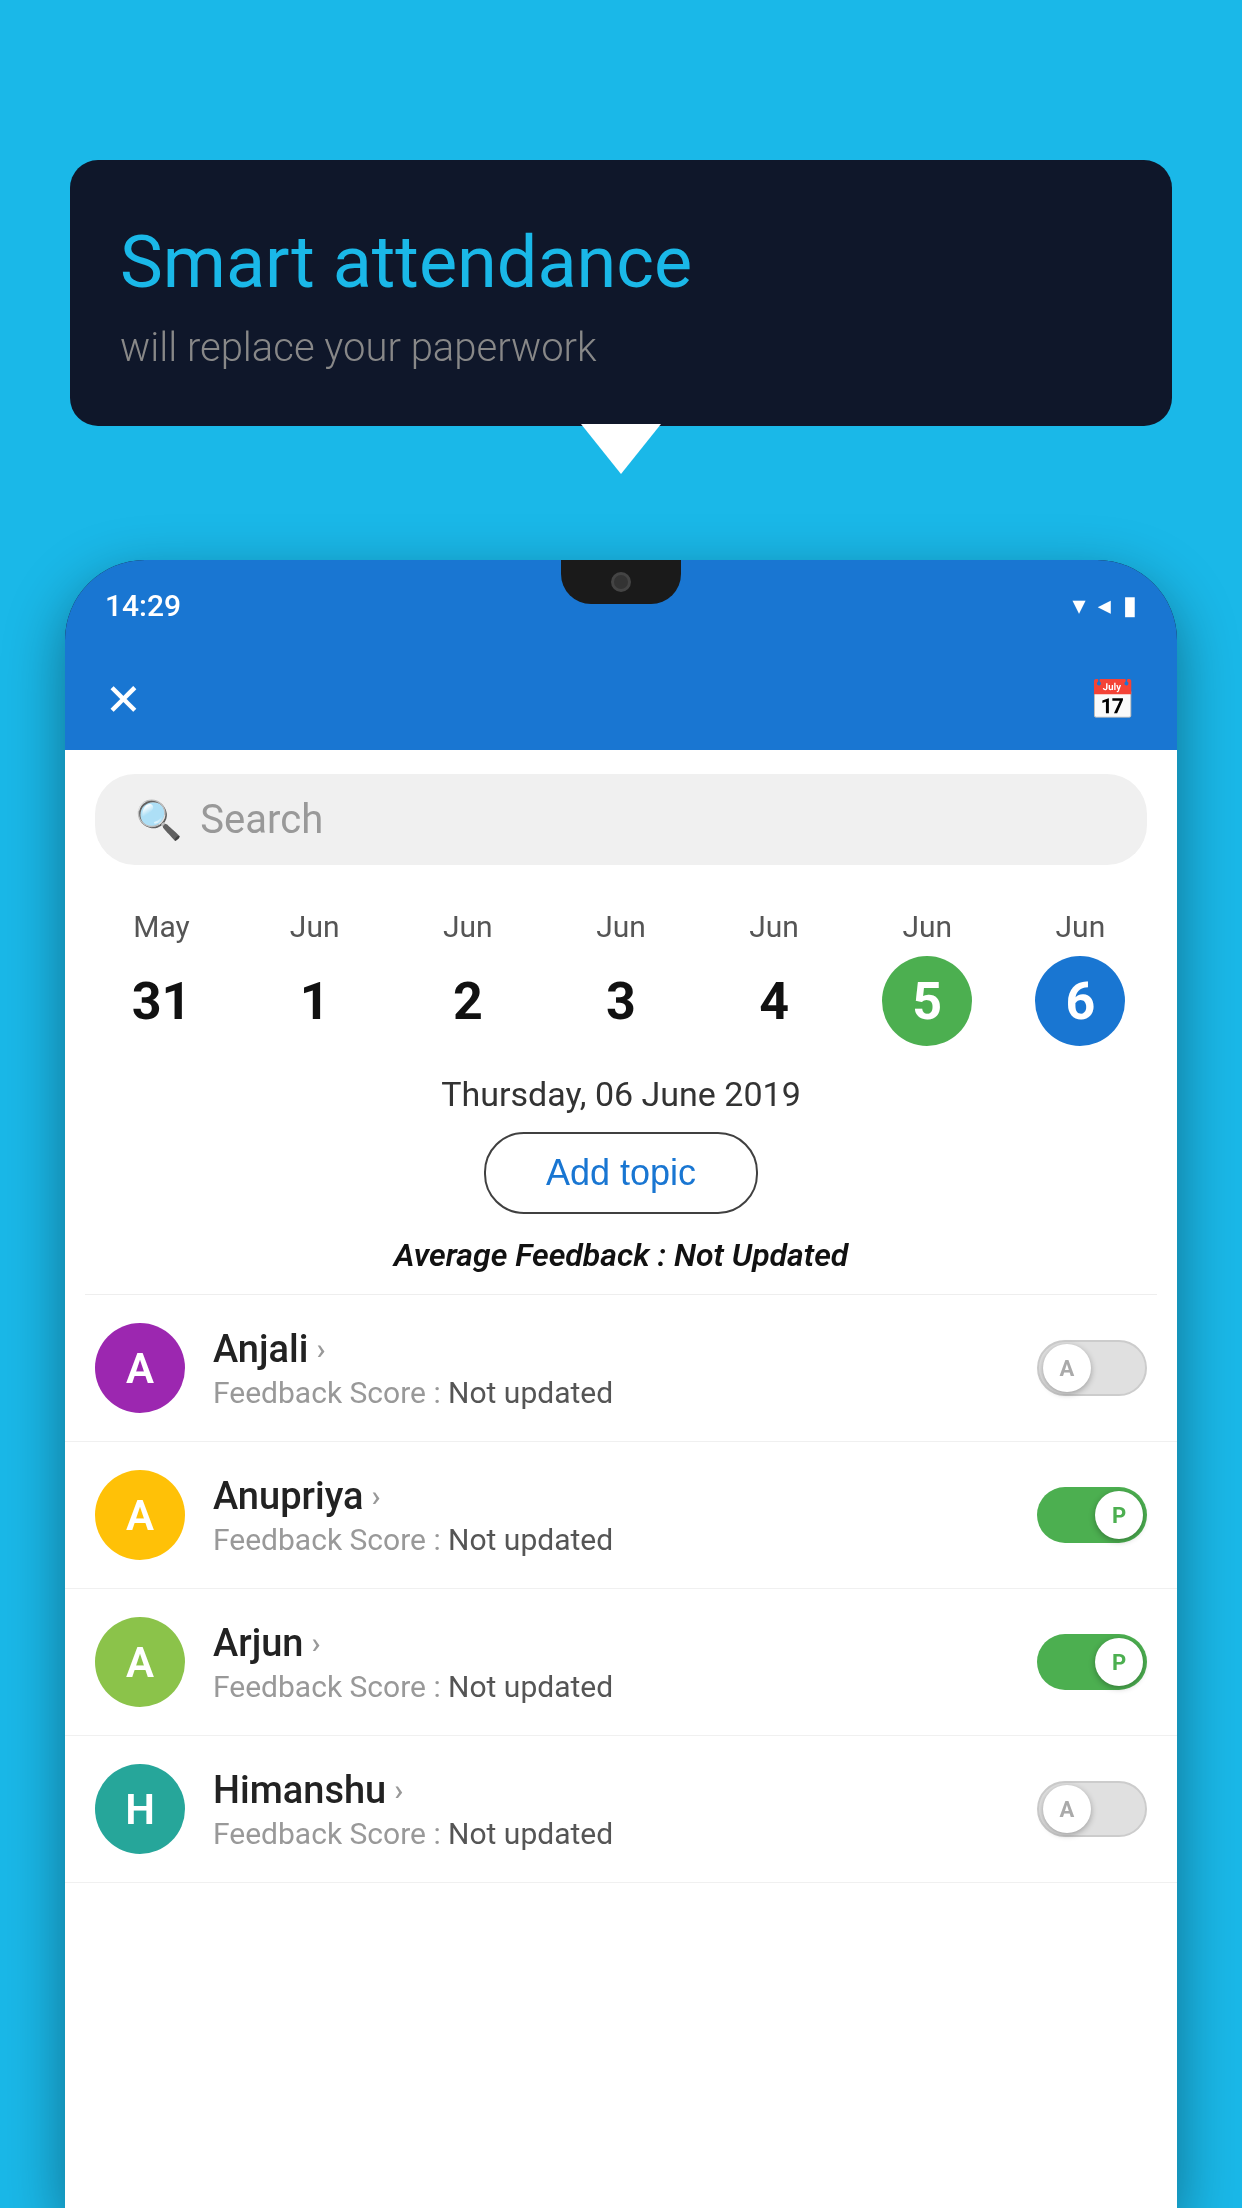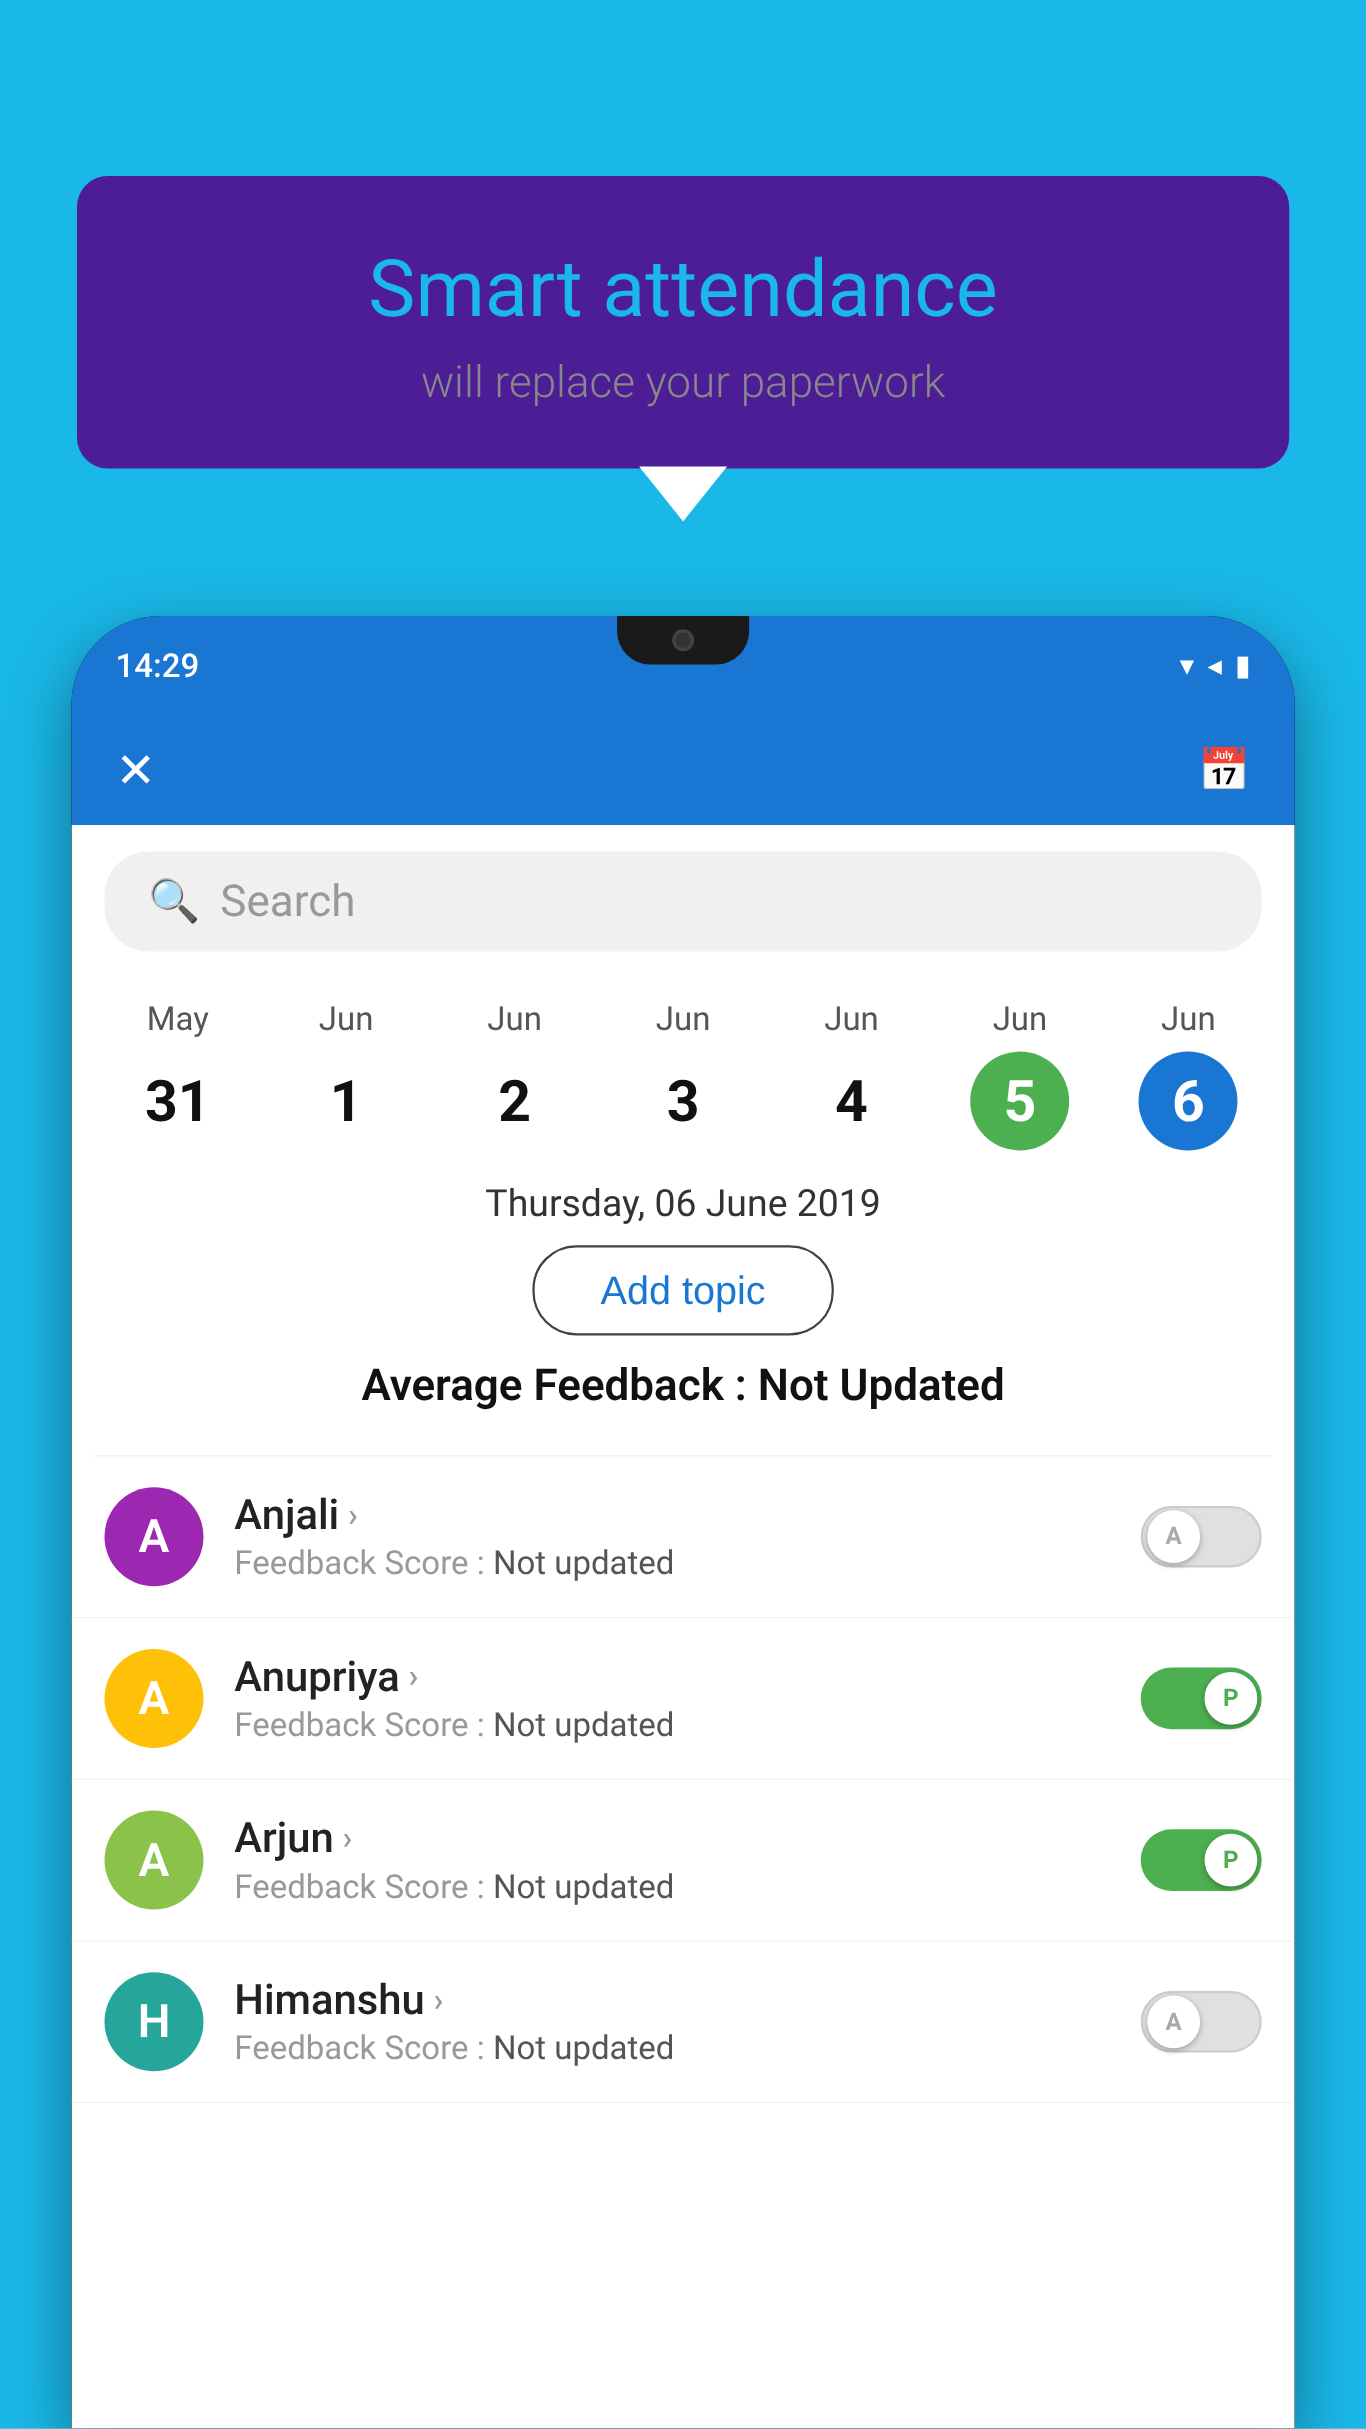--- a/index.html
+++ b/index.html
@@ -12,24 +12,23 @@
       overflow: hidden;
       position: relative;
     }
 
     
     .speech-bubble {
       position: absolute;
       top: 160px;
       left: 70px;
       right: 70px;
-      background: #4c1d95;
+      background: #0f172a;
       border-radius: 28px;
       padding: 60px 50px 55px;
-      text-align: center;
     }
     .speech-bubble::after {
       content: '';
       position: absolute;
       bottom: -48px;
       left: 50%;
       transform: translateX(-50%);
       width: 0;
       height: 0;
       border-left: 40px solid transparent;
@@ -231,23 +230,24 @@
       background: white;
       cursor: pointer;
       width: auto;
       text-align: center;
       width: fit-content;
     }
 
     
     .avg-feedback {
       text-align: center;
-      font-size: 40px;
+      font-size: 32px;
       color: #888;
-      margin-bottom: 40px;
+      margin-bottom: 20px;
+      font-style: italic;
     }
 
     .avg-feedback span {
       color: #111;
       font-weight: 600;
     }
 
     
     .divider {
       height: 1px;

